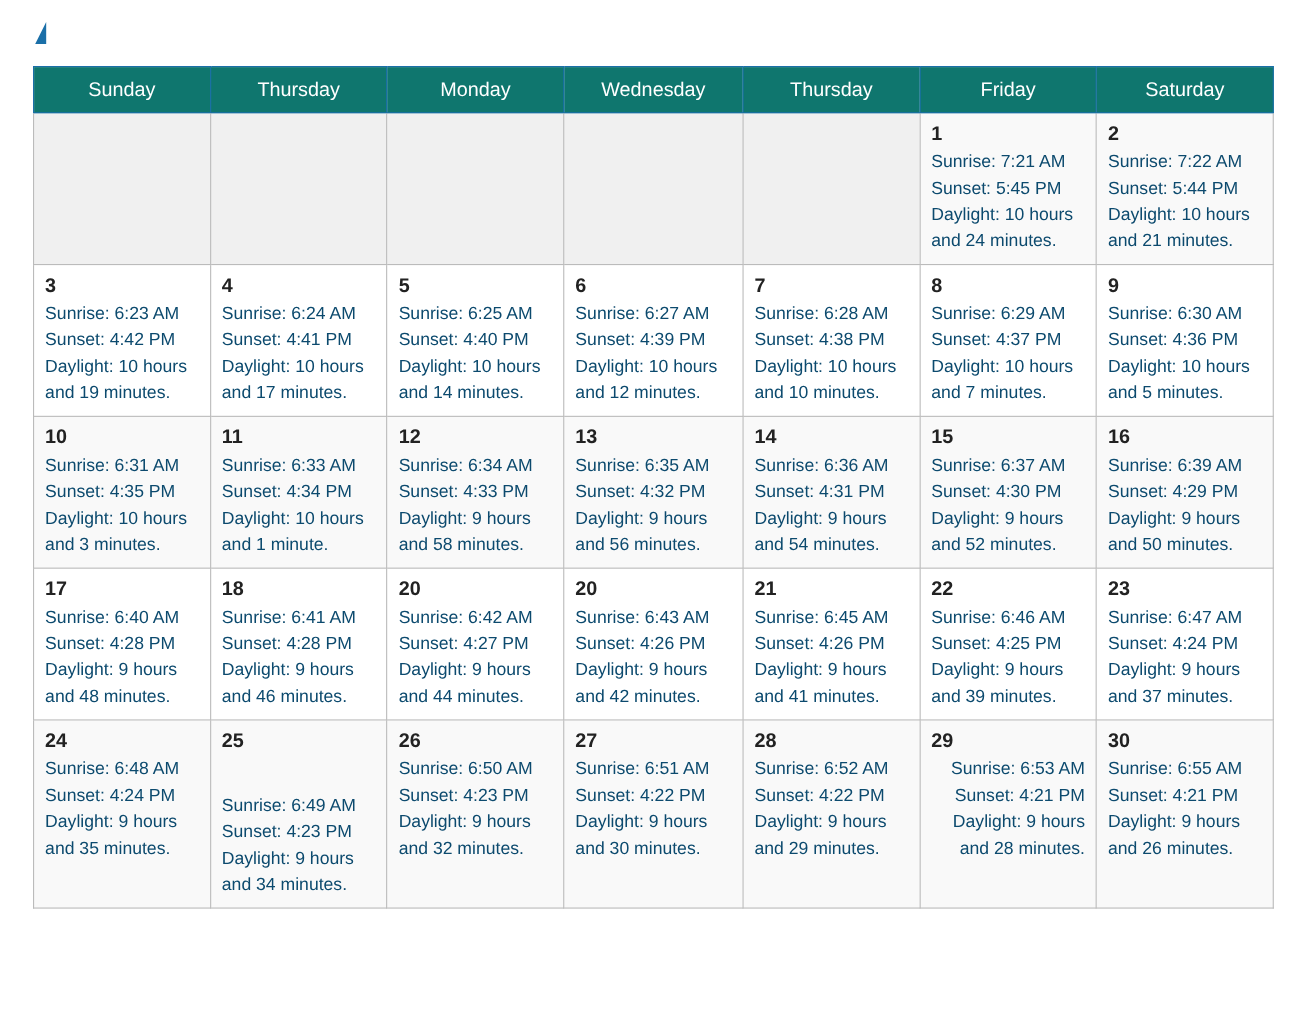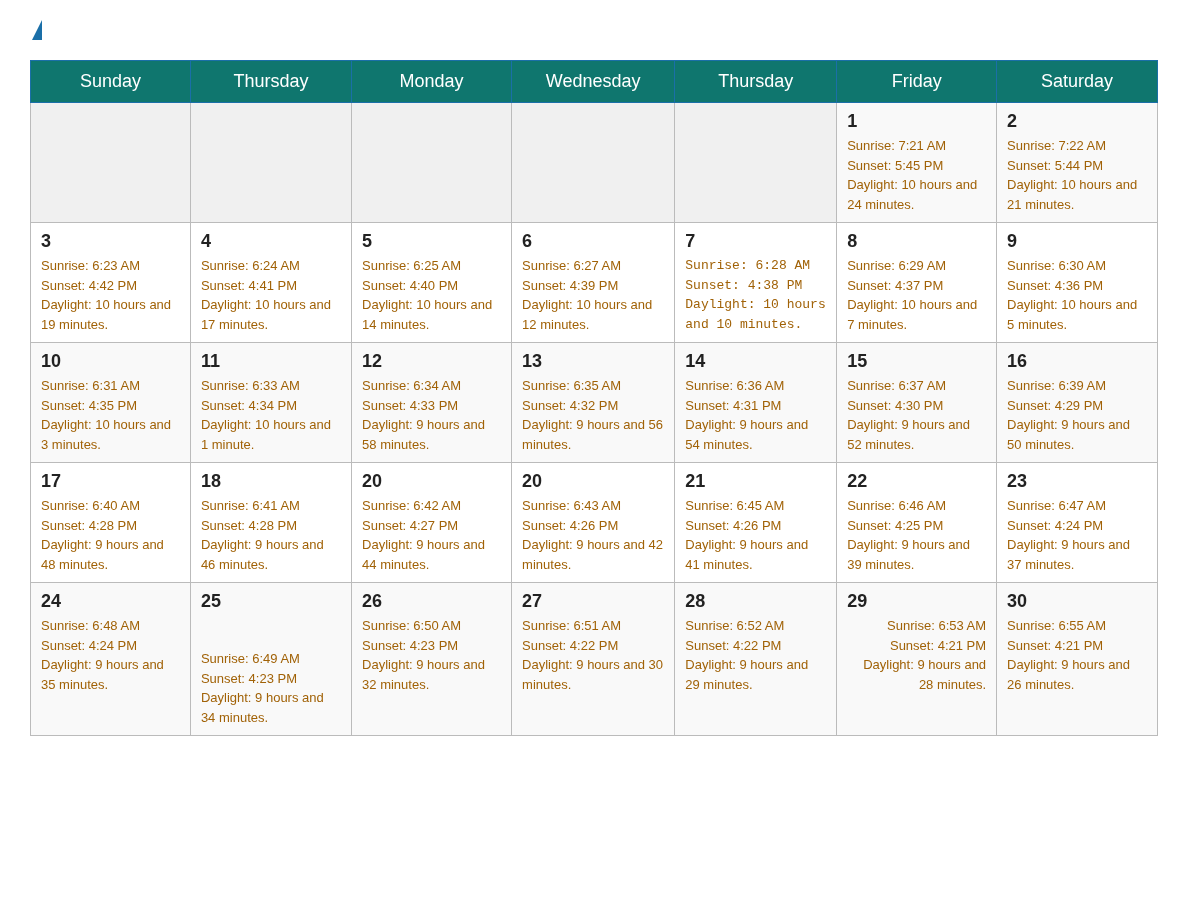--- a/index.html
+++ b/index.html
@@ -87,22 +87,22 @@
     .calendar tbody tr:nth-child(odd) td {
       background-color: #f9f9f9;
     }
     .day-number {
       font-size: 18px;
       font-weight: bold;
       color: #222;
       margin-bottom: 4px;
     }
     .day-info {
-      font-size: 13px;
-      color: #a16207;
+      font-size: 16px;
+      color: #0c4a6e;
       line-height: 1.5;
     }
     .empty-cell {
       background-color: #f0f0f0 !important;
     }
   </style>
 </head>
 <body>
 
 <div class="header">
@@ -173,21 +173,21 @@
 Daylight: 10 hours and 14 minutes.</div>
         </td>
         <td>
           <div class="day-number">6</div>
           <div class="day-info" style="white-space: pre-line;">Sunrise: 6:27 AM
 Sunset: 4:39 PM
 Daylight: 10 hours and 12 minutes.</div>
         </td>
         <td>
           <div class="day-number">7</div>
-          <div class="day-info" style="white-space: pre-line; font-family: Liberation Mono, monospace;">Sunrise: 6:28 AM
+          <div class="day-info" style="white-space: pre-line;">Sunrise: 6:28 AM
 Sunset: 4:38 PM
 Daylight: 10 hours and 10 minutes.</div>
         </td>
         <td>
           <div class="day-number">8</div>
           <div class="day-info" style="white-space: pre-line;">Sunrise: 6:29 AM
 Sunset: 4:37 PM
 Daylight: 10 hours and 7 minutes.</div>
         </td>
         <td>

